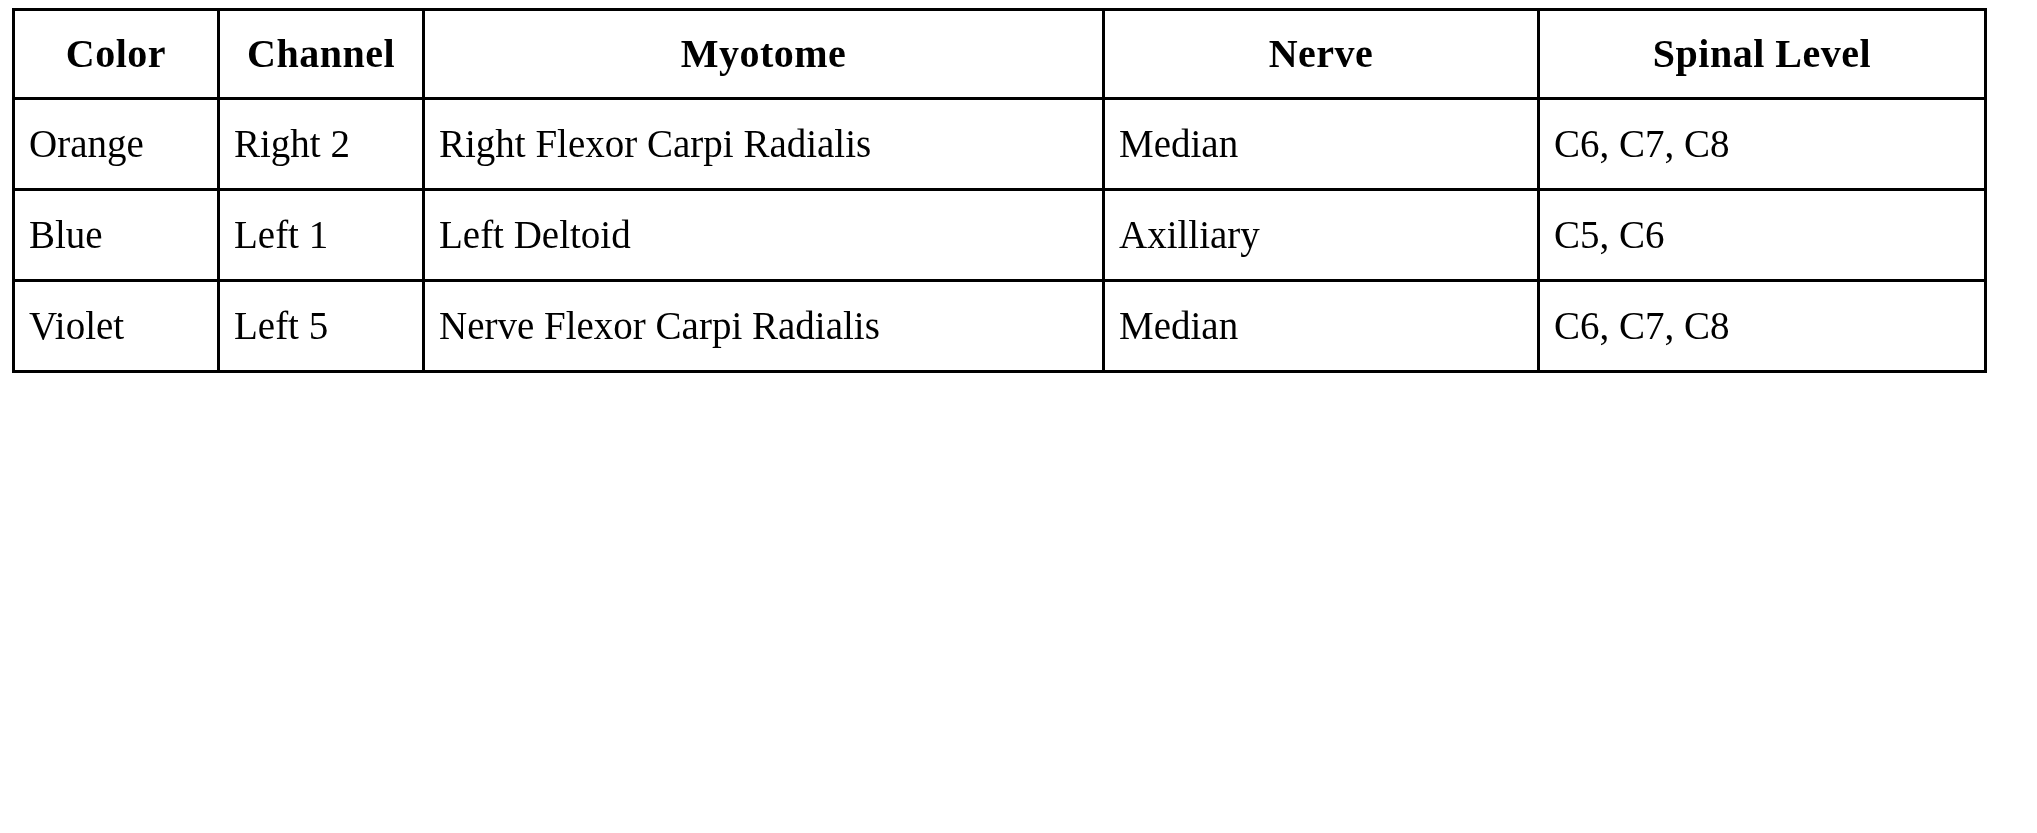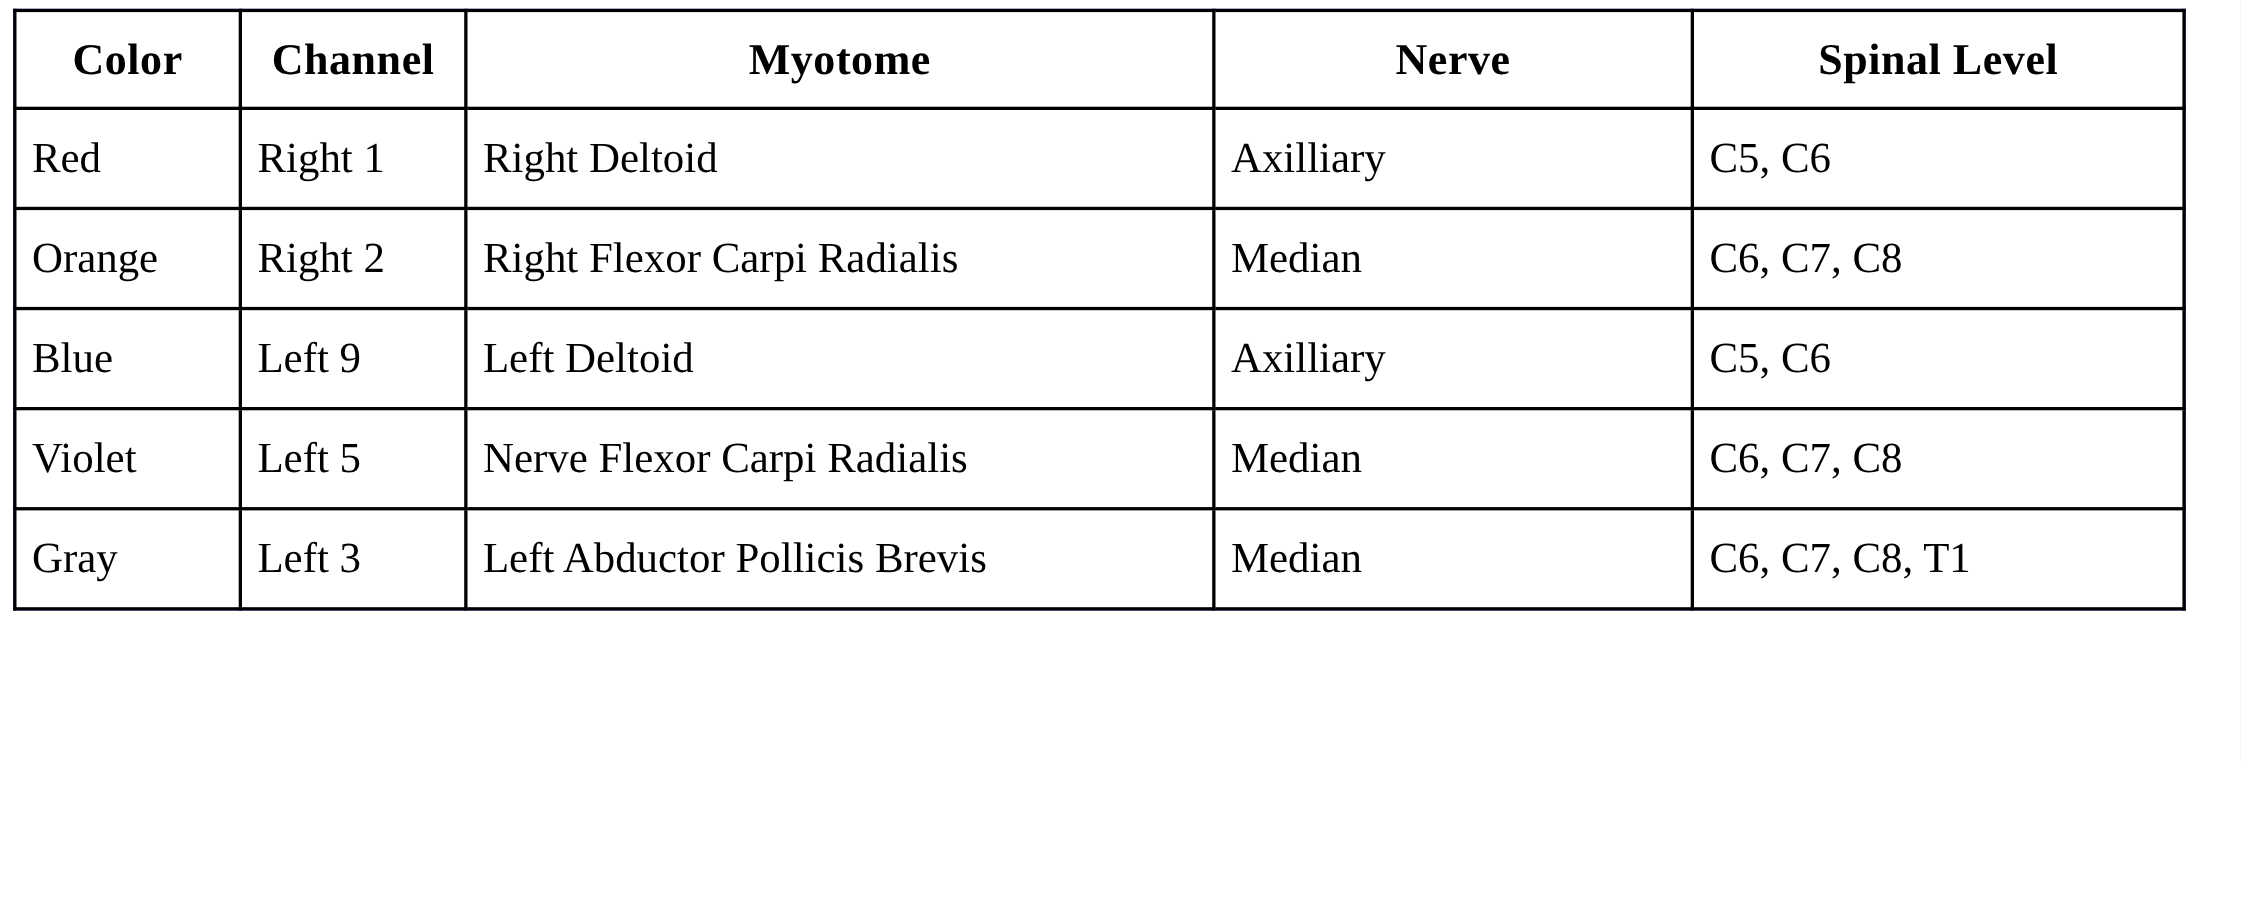--- a/index.html
+++ b/index.html
@@ -23,21 +23,21 @@
   .table-wrap {
     position: absolute;
     left: 12px;
     top: 8px;
     width: 1972px;
   }
   table.myotome-table {
     border-collapse: collapse;
     width: 1972px;
     table-layout: fixed;
-    background: #6d28d9;
+    background: #0c4a6e;
   }
   table.myotome-table th,
   table.myotome-table td {
     border: 3px solid #000000;
     padding: 0;
     vertical-align: middle;
     background: #ffffff;
   }
   table.myotome-table th {
     text-align: center;
@@ -99,58 +99,41 @@
             <span class="cell-center">Nerve</span>
           </th>
           <th>
             <span class="cell-center">Spinal Level</span>
           </th>
         </tr>
       </thead>
       <tbody>
         <tr>
           <td>
-              <span class="cell-pad">Red</span>
-            </td>
-          <td>
-              <span class="cell-pad">Right 1</span>
-            </td>
-          <td>
-              <span class="cell-pad">Right Deltoid</span>
-            </td>
-          <td>
-              <span class="cell-pad">Axilliary</span>
-            </td>
-          <td>
-              <span class="cell-pad">C5, C6</span>
-            </td>
-        </tr>
-        <tr>
-          <td>
               <span class="cell-pad">Orange</span>
             </td>
           <td>
               <span class="cell-pad">Right 2</span>
             </td>
           <td>
               <span class="cell-pad">Right Flexor Carpi Radialis</span>
             </td>
           <td>
               <span class="cell-pad">Median</span>
             </td>
           <td>
               <span class="cell-pad">C6, C7, C8</span>
             </td>
         </tr>
         <tr>
           <td>
               <span class="cell-pad">Blue</span>
             </td>
           <td>
-              <span class="cell-pad">Left 9</span>
+              <span class="cell-pad">Left 1</span>
             </td>
           <td>
               <span class="cell-pad">Left Deltoid</span>
             </td>
           <td>
               <span class="cell-pad">Axilliary</span>
             </td>
           <td>
               <span class="cell-pad">C5, C6</span>
             </td>
@@ -165,33 +148,16 @@
           <td>
               <span class="cell-pad">Nerve Flexor Carpi Radialis</span>
             </td>
           <td>
               <span class="cell-pad">Median</span>
             </td>
           <td>
               <span class="cell-pad">C6, C7, C8</span>
             </td>
         </tr>
-        <tr>
-          <td>
-              <span class="cell-pad">Gray</span>
-            </td>
-          <td>
-              <span class="cell-pad">Left 3</span>
-            </td>
-          <td>
-              <span class="cell-pad">Left Abductor Pollicis Brevis</span>
-            </td>
-          <td>
-              <span class="cell-pad">Median</span>
-            </td>
-          <td>
-              <span class="cell-pad">C6, C7, C8, T1</span>
-            </td>
-        </tr>
       </tbody>
     </table>
   </div>
 </div>
 
 </body></html>

